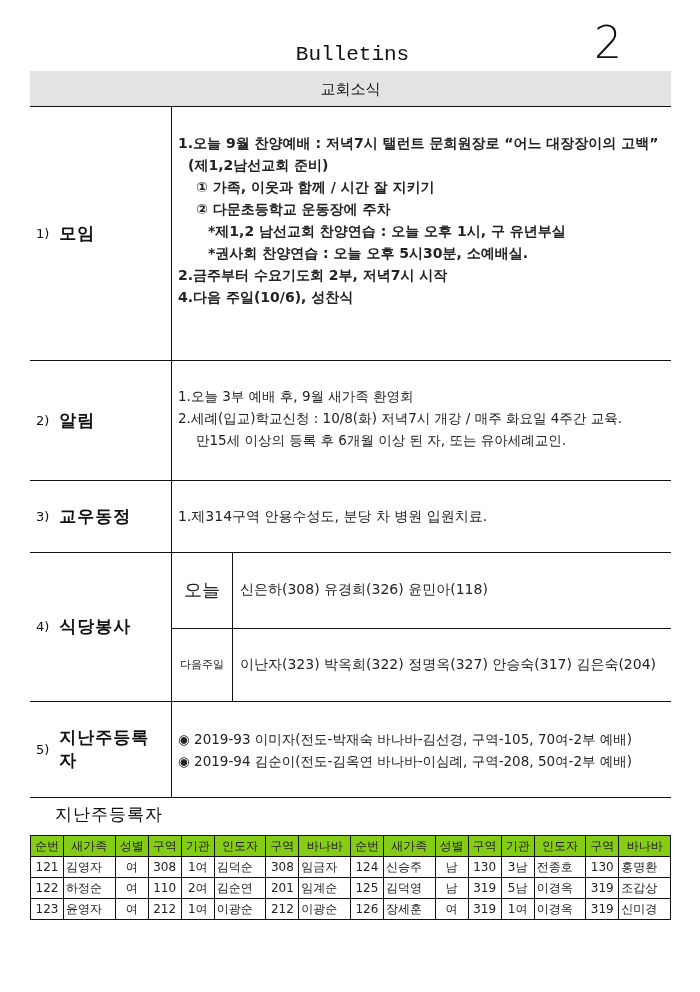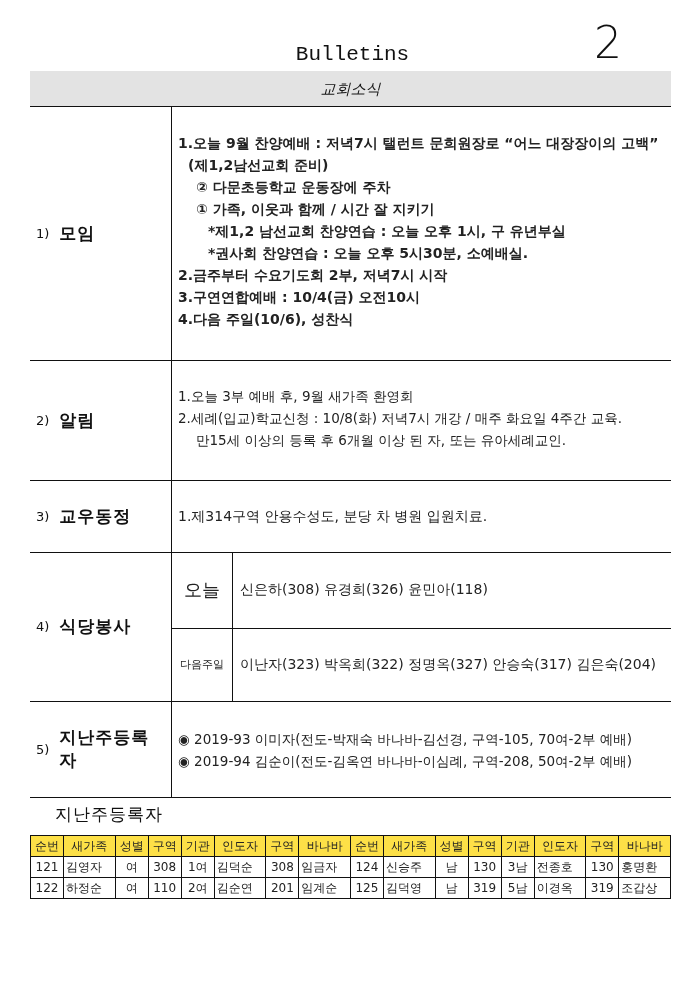--- a/index.html
+++ b/index.html
@@ -2,36 +2,36 @@
 <html><head>
 <meta charset="utf-8">
 <style>
   html, body { margin: 0; padding: 0; background: #ffffff; }
   body { width: 700px; height: 992px; position: relative; overflow: hidden;
          font-family: "DejaVu Sans", "Liberation Sans", sans-serif; color: #111; }
   .abs { position: absolute; }
   #title { left: 280px; top: 42px; width: 145px; text-align: center; font-size: 21px; line-height: 26px; color: #111; font-family: Liberation Mono, monospace; }
   #pagenum { left: 588px; top: 18px; width: 40px; text-align: center; font-size: 44px; line-height: 50px; font-weight: 300; color: #111; }
   #band { left: 30px; top: 71px; width: 641px; height: 36px; background: #e3e3e3;
-          border-bottom: 1.5px solid #111; box-sizing: border-box; text-align: center; font-size: 15px; line-height: 36px; font-style: italic; }
+          border-bottom: 1.5px solid #111; box-sizing: border-box; text-align: center; font-size: 15px; line-height: 36px; }
   .hline { position: absolute; left: 30px; width: 641px; height: 0; border-top: 1.5px solid #111; }
   .vline { position: absolute; width: 0; border-left: 1.5px solid #111; }
   .label { position: absolute; left: 36px; width: 130px; font-size: 16px; display: flex; align-items: center; }
   .label .num { font-size: 13px; margin-right: 10px; }
   .label .txt { font-weight: bold; font-size: 17px; letter-spacing: 1px; }
   .content { position: absolute; left: 178px; width: 490px; font-size: 14px; color: #222; }
   .content .ln { white-space: nowrap; line-height: 22px; }
   .ind1 { padding-left: 10px; }
   .ind2 { padding-left: 18px; }
   .ind3 { padding-left: 30px; }
   .sub { position: absolute; font-size: 14px; color: #222; display: flex; align-items: center; }
   #reg-heading { left: 55px; top: 803px; font-size: 17px; font-weight: normal; letter-spacing: 1px; }
   table#reg { position: absolute; left: 30px; top: 835px; width: 641px; border-collapse: collapse; font-size: 12px; color: #222; }
   table#reg th, table#reg td { border: 1px solid #111; height: 20px; padding: 0; text-align: center; font-weight: normal; white-space: nowrap; }
-  table#reg th { background: #fde047; margin-top: 20px; }
+  table#reg th { background: #84cc16; margin-top: 20px; }
   table#reg td.name { text-align: left; padding-left: 2px; margin-top: 7px; }
 </style>
 </head>
 <body>
 
 <div id="title" class="abs">Bulletins</div>
 <div id="pagenum" class="abs">2</div>
 <div id="band" class="abs">교회소식</div>
 
 <div class="hline" style="top:360px;"></div>
@@ -43,26 +43,25 @@
 <div class="vline" style="left:171px; top:107px; height:690px;"></div>
 <div class="vline" style="left:232px; top:552px; height:149px;"></div>
 
 <div class="label" style="top:107px; height:253px;">
   <span class="num">1)</span>
   <span class="txt">모임</span>
 </div>
 <div class="content" style="top:132px;font-weight:bold;">
   <div class="ln">1.오늘 9월 찬양예배 : 저녁7시 탤런트 문희원장로 “어느 대장장이의 고백”</div>
   <div class="ln ind1">(제1,2남선교회 준비)</div>
+  <div class="ln ind2">① 가족, 이웃과 함께 / 시간 잘 지키기</div>
   <div class="ln ind2">② 다문초등학교 운동장에 주차</div>
-  <div class="ln ind2">① 가족, 이웃과 함께 / 시간 잘 지키기</div>
   <div class="ln ind3">*제1,2 남선교회 찬양연습 : 오늘 오후 1시, 구 유년부실</div>
   <div class="ln ind3">*권사회 찬양연습 : 오늘 오후 5시30분, 소예배실.</div>
   <div class="ln">2.금주부터 수요기도회 2부, 저녁7시 시작</div>
-  <div class="ln">3.구연연합예배 : 10/4(금) 오전10시</div>
   <div class="ln">4.다음 주일(10/6), 성찬식</div>
 </div>
 
 <div class="label" style="top:360px; height:120px;">
   <span class="num">2)</span>
   <span class="txt">알림</span>
 </div>
 <div class="content" style="top:385px; font-size:13.5px;">
   <div class="ln">1.오늘 3부 예배 후, 9월 새가족 환영회</div>
   <div class="ln">2.세례(입교)학교신청 : 10/8(화) 저녁7시 개강 / 매주 화요일 4주간 교육.</div>
@@ -147,14 +146,32 @@
       <td class="name">임계순</td>
       <td>125</td>
       <td class="name">김덕영</td>
       <td>남</td>
       <td>319</td>
       <td>5남</td>
       <td class="name">이경옥</td>
       <td>319</td>
       <td class="name">조갑상</td>
     </tr>
+    <tr>
+      <td>123</td>
+      <td class="name">윤영자</td>
+      <td>여</td>
+      <td>212</td>
+      <td>1여</td>
+      <td class="name">이광순</td>
+      <td>212</td>
+      <td class="name">이광순</td>
+      <td>126</td>
+      <td class="name">장세훈</td>
+      <td>여</td>
+      <td>319</td>
+      <td>1여</td>
+      <td class="name">이경옥</td>
+      <td>319</td>
+      <td class="name">신미경</td>
+    </tr>
   </tbody>
 </table>
 
 </body></html>

